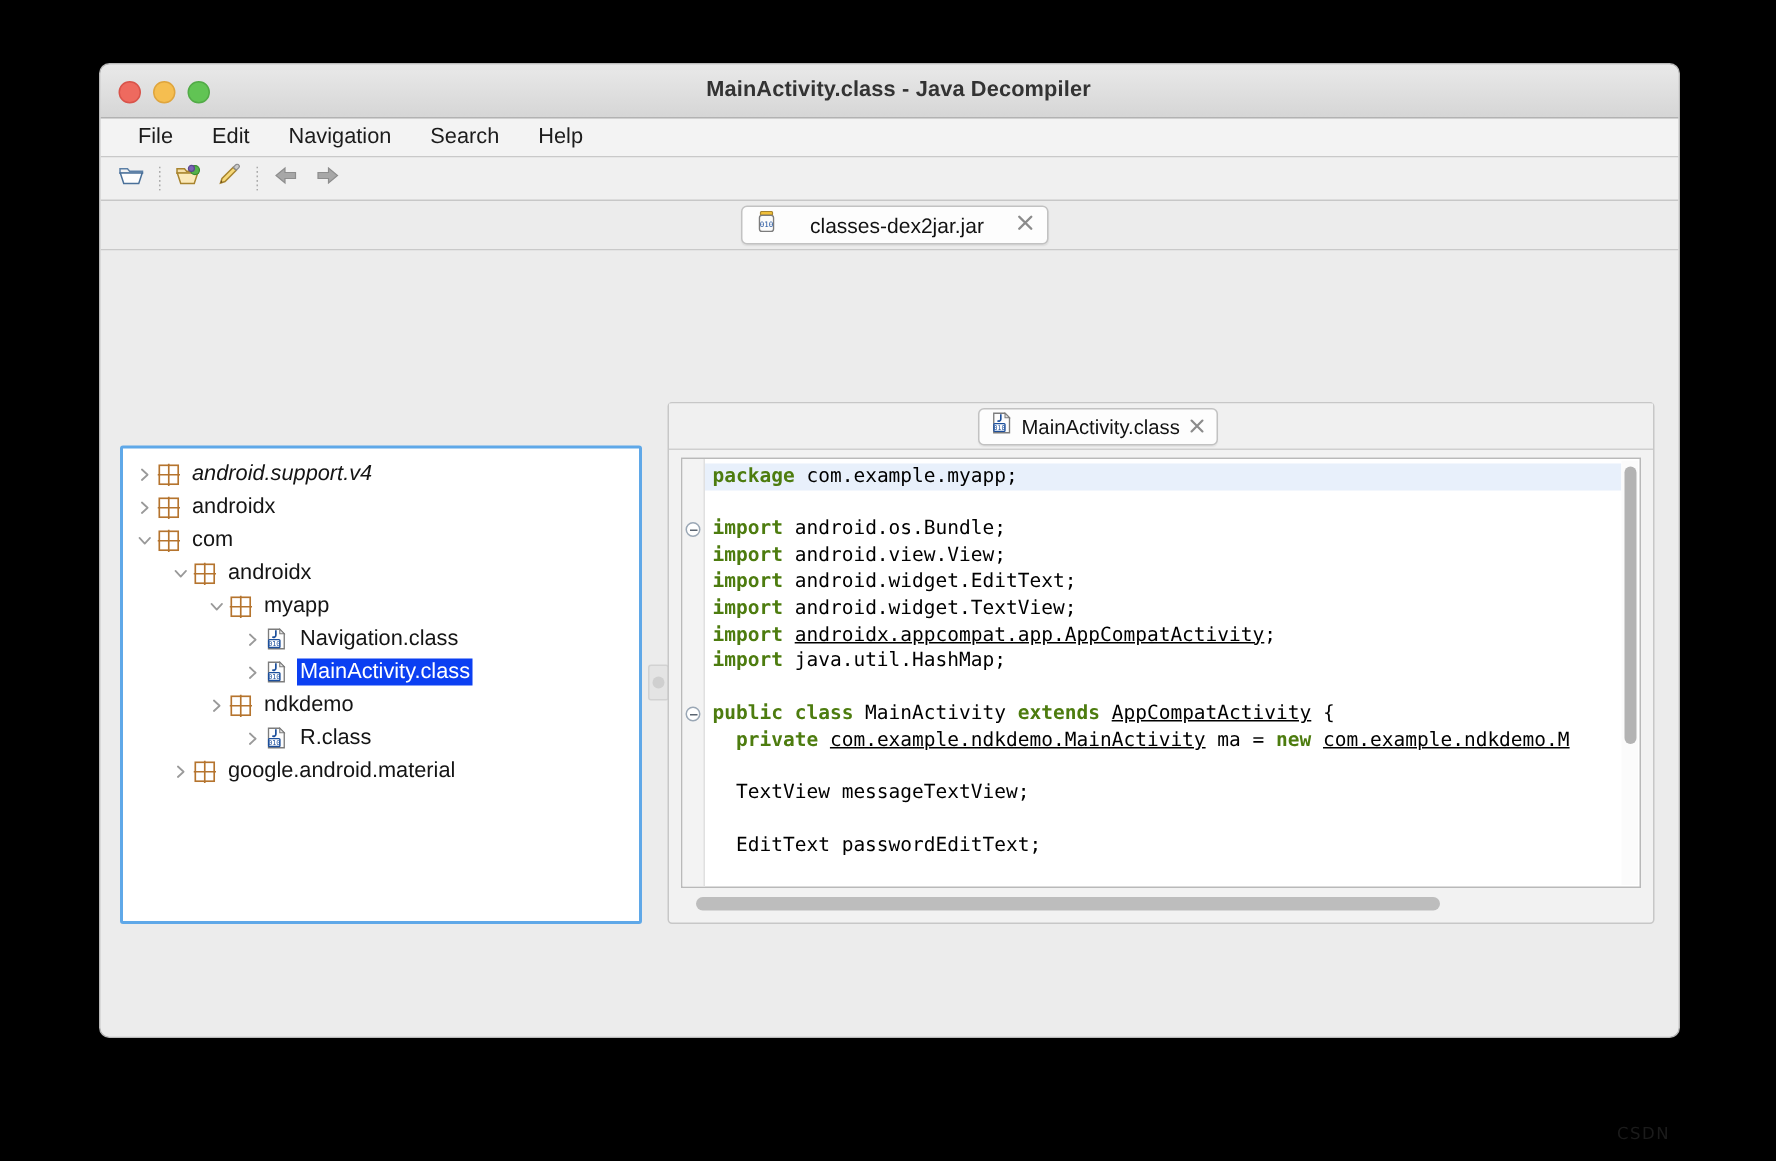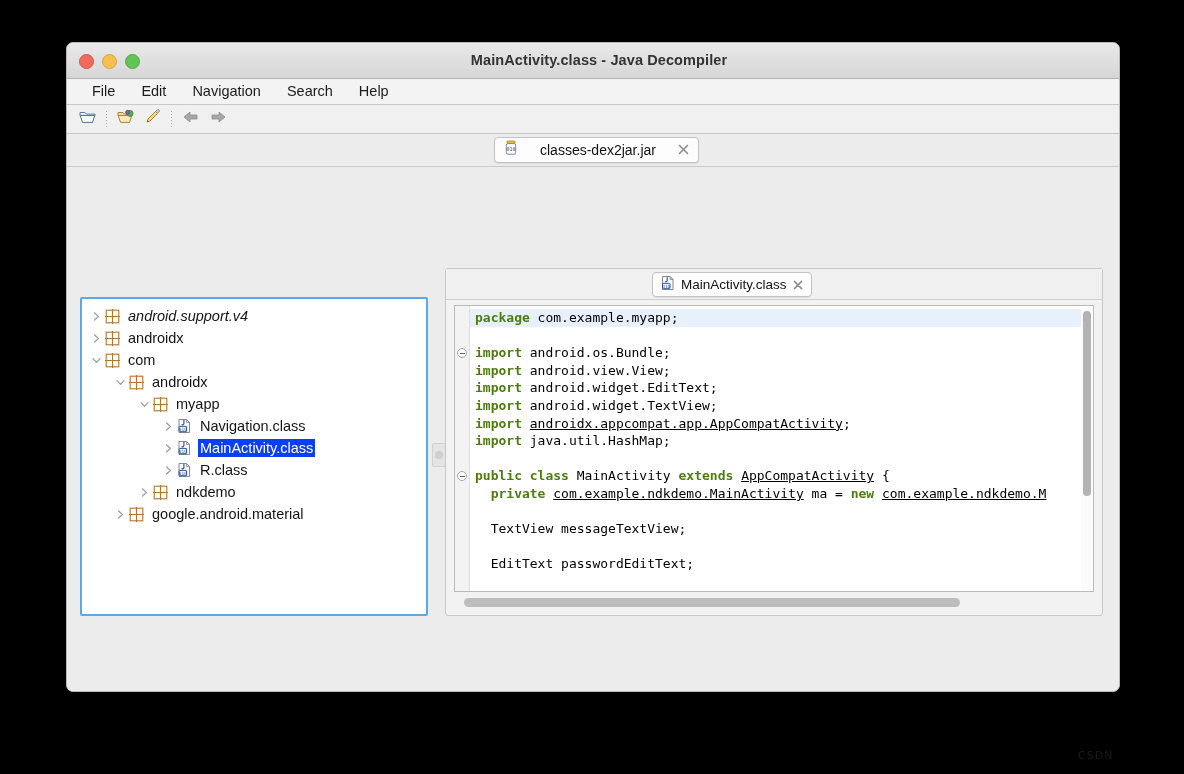--- a/index.html
+++ b/index.html
@@ -508,51 +508,51 @@
                   <svg width="15" height="16" viewBox="0 0 14 16">
                     <path d="M1.5 1.5h7.5l3 3v10h-10.5z" fill="#fdfdfd" stroke="#7c7c7c" stroke-width="0.9"></path>
                     <path d="M9 1.5v3h3z" fill="#e6e6e6" stroke="#7c7c7c" stroke-width="0.7"></path>
                     <path d="M6.4 2.1v3.4a1.35 1.35 0 0 1-2.3 0.95" stroke="#1c4f9c" stroke-width="1.15" fill="none"></path>
                     <rect x="1.6" y="8.4" width="7.5" height="5.3" rx="0.6" fill="#ffffff" stroke="#1c4f9c" stroke-width="0.95"></rect>
                     <text x="5.35" y="12.7" font-size="4.5" fill="#1c4f9c" text-anchor="middle" font-family="DejaVu Sans Mono, monospace">010</text>
                   </svg>
                 </span>
                 <span class="tree-label">MainActivity.class</span>
               </div>
+              <div class="tree-row" style="padding-left: 54px;">
+                <span class="twisty">
+                  <svg width="9" height="9" viewBox="0 0 9 9">
+                    <path d="M2.6 1 L6.4 4.5 L2.6 8" stroke="#9a9a9a" stroke-width="1.2" fill="none" stroke-linecap="round" stroke-linejoin="round"></path>
+                  </svg>
+                </span>
+                <span class="tree-icon">
+                  <svg width="15" height="15" viewBox="0 0 15 15">
+                    <rect x="1.2" y="1.2" width="12.6" height="12.6" fill="#ffffff" stroke="#b5742e" stroke-width="1.1"></rect>
+                    <path d="M7.5 1.2v12.6 M1.2 7.5h12.6" stroke="#b5742e" stroke-width="1.1"></path>
+                    <path d="M7.5 0v1.4 M7.5 13.6V15 M0 7.5h1.4 M13.6 7.5H15" stroke="#b5742e" stroke-width="1.1"></path>
+                  </svg>
+                </span>
+                <span class="tree-label">ndkdemo</span>
+              </div>
               <div class="tree-row" style="padding-left: 78px;">
                 <span class="twisty">
                   <svg width="9" height="9" viewBox="0 0 9 9">
                     <path d="M2.6 1 L6.4 4.5 L2.6 8" stroke="#9a9a9a" stroke-width="1.2" fill="none" stroke-linecap="round" stroke-linejoin="round"></path>
                   </svg>
                 </span>
                 <span class="tree-icon">
                   <svg width="15" height="16" viewBox="0 0 14 16">
                     <path d="M1.5 1.5h7.5l3 3v10h-10.5z" fill="#fdfdfd" stroke="#7c7c7c" stroke-width="0.9"></path>
                     <path d="M9 1.5v3h3z" fill="#e6e6e6" stroke="#7c7c7c" stroke-width="0.7"></path>
                     <path d="M6.4 2.1v3.4a1.35 1.35 0 0 1-2.3 0.95" stroke="#1c4f9c" stroke-width="1.15" fill="none"></path>
                     <rect x="1.6" y="8.4" width="7.5" height="5.3" rx="0.6" fill="#ffffff" stroke="#1c4f9c" stroke-width="0.95"></rect>
                     <text x="5.35" y="12.7" font-size="4.5" fill="#1c4f9c" text-anchor="middle" font-family="DejaVu Sans Mono, monospace">010</text>
                   </svg>
                 </span>
                 <span class="tree-label">R.class</span>
-              </div>
-              <div class="tree-row" style="padding-left: 54px;">
-                <span class="twisty">
-                  <svg width="9" height="9" viewBox="0 0 9 9">
-                    <path d="M2.6 1 L6.4 4.5 L2.6 8" stroke="#9a9a9a" stroke-width="1.2" fill="none" stroke-linecap="round" stroke-linejoin="round"></path>
-                  </svg>
-                </span>
-                <span class="tree-icon">
-                  <svg width="15" height="15" viewBox="0 0 15 15">
-                    <rect x="1.2" y="1.2" width="12.6" height="12.6" fill="#ffffff" stroke="#b5742e" stroke-width="1.1"></rect>
-                    <path d="M7.5 1.2v12.6 M1.2 7.5h12.6" stroke="#b5742e" stroke-width="1.1"></path>
-                    <path d="M7.5 0v1.4 M7.5 13.6V15 M0 7.5h1.4 M13.6 7.5H15" stroke="#b5742e" stroke-width="1.1"></path>
-                  </svg>
-                </span>
-                <span class="tree-label">ndkdemo</span>
               </div>
               <div class="tree-row" style="padding-left: 30px;">
                 <span class="twisty">
                   <svg width="9" height="9" viewBox="0 0 9 9">
                     <path d="M2.6 1 L6.4 4.5 L2.6 8" stroke="#9a9a9a" stroke-width="1.2" fill="none" stroke-linecap="round" stroke-linejoin="round"></path>
                   </svg>
                 </span>
                 <span class="tree-icon">
                   <svg width="15" height="15" viewBox="0 0 15 15">
                     <rect x="1.2" y="1.2" width="12.6" height="12.6" fill="#ffffff" stroke="#b5742e" stroke-width="1.1"></rect>

